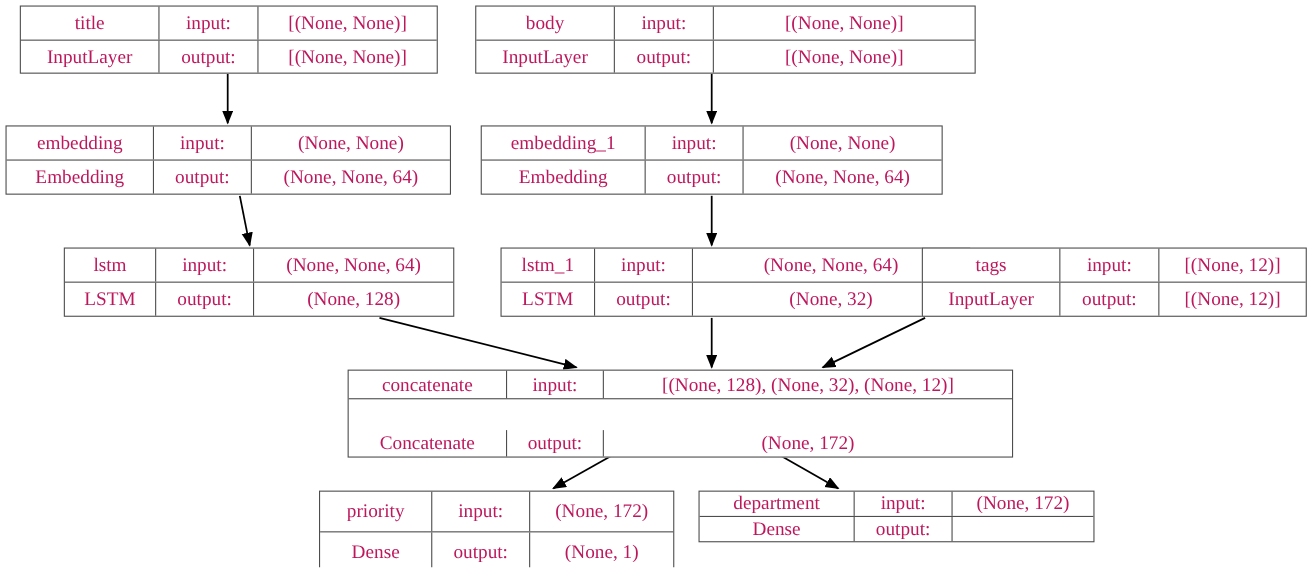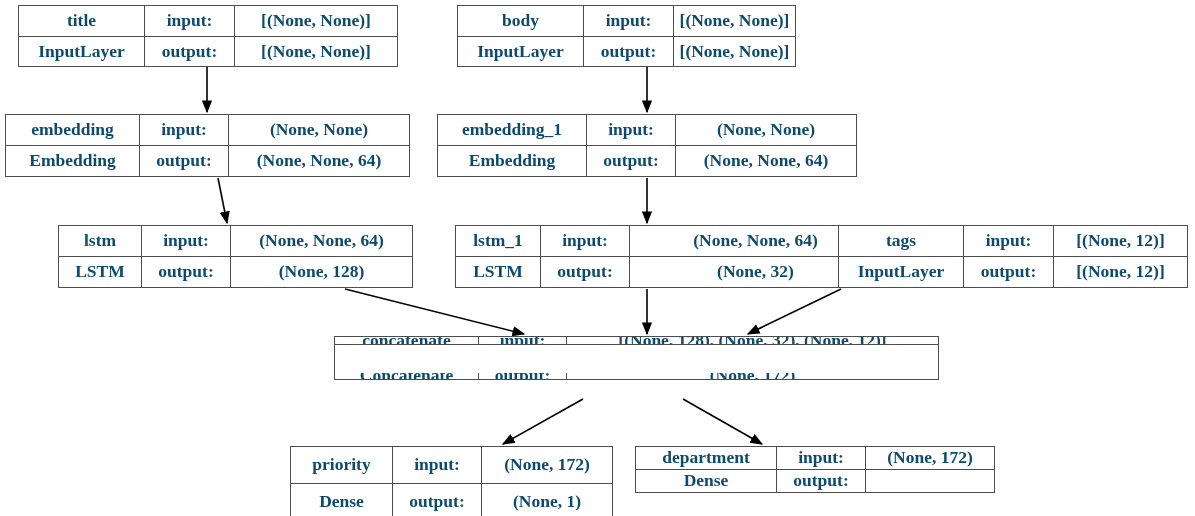--- a/index.html
+++ b/index.html
@@ -31,26 +31,25 @@
   }
   .node-row.top {
     border-bottom: 1.5px solid #4d4d4d;
   }
   .cell {
     display: flex;
     align-items: center;
     justify-content: center;
     box-sizing: border-box;
     font-size: 17.5px;
-    color: #0c4a6e;
+    color: #be185d;
     line-height: 1;
     white-space: nowrap;
     overflow: hidden;
     padding: 0 4px;
-    font-weight: bold;
   }
   .cell.c-name {
     border-right: 1.5px solid #4d4d4d;
   }
   .cell.c-io {
     border-right: 1.5px solid #4d4d4d;
   }
   .cell.c-shape {
     flex: 1 1 auto;
   }
@@ -94,21 +93,21 @@
           <div class="cell c-name" style="flex: 0 0 126px; border-right-color: rgb(77, 77, 77);">title</div>
           <div class="cell c-io" style="flex: 0 0 90px; border-right-color: rgb(77, 77, 77);">input:</div>
           <div class="cell c-shape">[(None, None)]</div>
         </div>
         <div class="node-row bottom">
           <div class="cell c-name" style="flex: 0 0 126px; border-right-color: rgb(77, 77, 77);">InputLayer</div>
           <div class="cell c-io" style="flex: 0 0 90px; border-right-color: rgb(77, 77, 77);">output:</div>
           <div class="cell c-shape">[(None, None)]</div>
         </div>
       </div>
-      <div class="node" style="left: 457px; top: 5px; width: 339px; height: 62px; border-color: rgb(77, 77, 77); text-align: right;">
+      <div class="node" style="left: 432px; top: 5px; width: 455px; height: 62px; border-color: rgb(77, 77, 77); text-align: right;">
         <div class="node-row top" style="border-bottom-color: rgb(77, 77, 77);">
           <div class="cell c-name" style="flex: 0 0 126px; border-right-color: rgb(77, 77, 77);">body</div>
           <div class="cell c-io" style="flex: 0 0 90px; border-right-color: rgb(77, 77, 77);">input:</div>
           <div class="cell c-shape">[(None, None)]</div>
         </div>
         <div class="node-row bottom">
           <div class="cell c-name" style="flex: 0 0 126px; border-right-color: rgb(77, 77, 77);">InputLayer</div>
           <div class="cell c-io" style="flex: 0 0 90px; border-right-color: rgb(77, 77, 77);">output:</div>
           <div class="cell c-shape">[(None, None)]</div>
         </div>
@@ -166,21 +165,21 @@
           <div class="cell c-name" style="flex: 0 0 125px; border-right-color: rgb(77, 77, 77);">tags</div>
           <div class="cell c-io" style="flex: 0 0 90px; border-right-color: rgb(77, 77, 77);">input:</div>
           <div class="cell c-shape">[(None, 12)]</div>
         </div>
         <div class="node-row bottom">
           <div class="cell c-name" style="flex: 0 0 125px; border-right-color: rgb(77, 77, 77);">InputLayer</div>
           <div class="cell c-io" style="flex: 0 0 90px; border-right-color: rgb(77, 77, 77);">output:</div>
           <div class="cell c-shape">[(None, 12)]</div>
         </div>
       </div>
-      <div class="node" style="left: 334px; top: 336px; width: 605px; height: 44px; border-color: rgb(77, 77, 77); gap: 28px;">
+      <div class="node" style="left: 316px; top: 336px; width: 605px; height: 80px; border-color: rgb(77, 77, 77); gap: 28px;">
         <div class="node-row top" style="border-bottom-color: rgb(77, 77, 77);">
           <div class="cell c-name" style="flex: 0 0 144px; border-right-color: rgb(77, 77, 77);">concatenate</div>
           <div class="cell c-io" style="flex: 0 0 88px; border-right-color: rgb(77, 77, 77);">input:</div>
           <div class="cell c-shape">[(None, 128), (None, 32), (None, 12)]</div>
         </div>
         <div class="node-row bottom">
           <div class="cell c-name" style="flex: 0 0 144px; border-right-color: rgb(77, 77, 77);">Concatenate</div>
           <div class="cell c-io" style="flex: 0 0 88px; border-right-color: rgb(77, 77, 77);">output:</div>
           <div class="cell c-shape">(None, 172)</div>
         </div>

